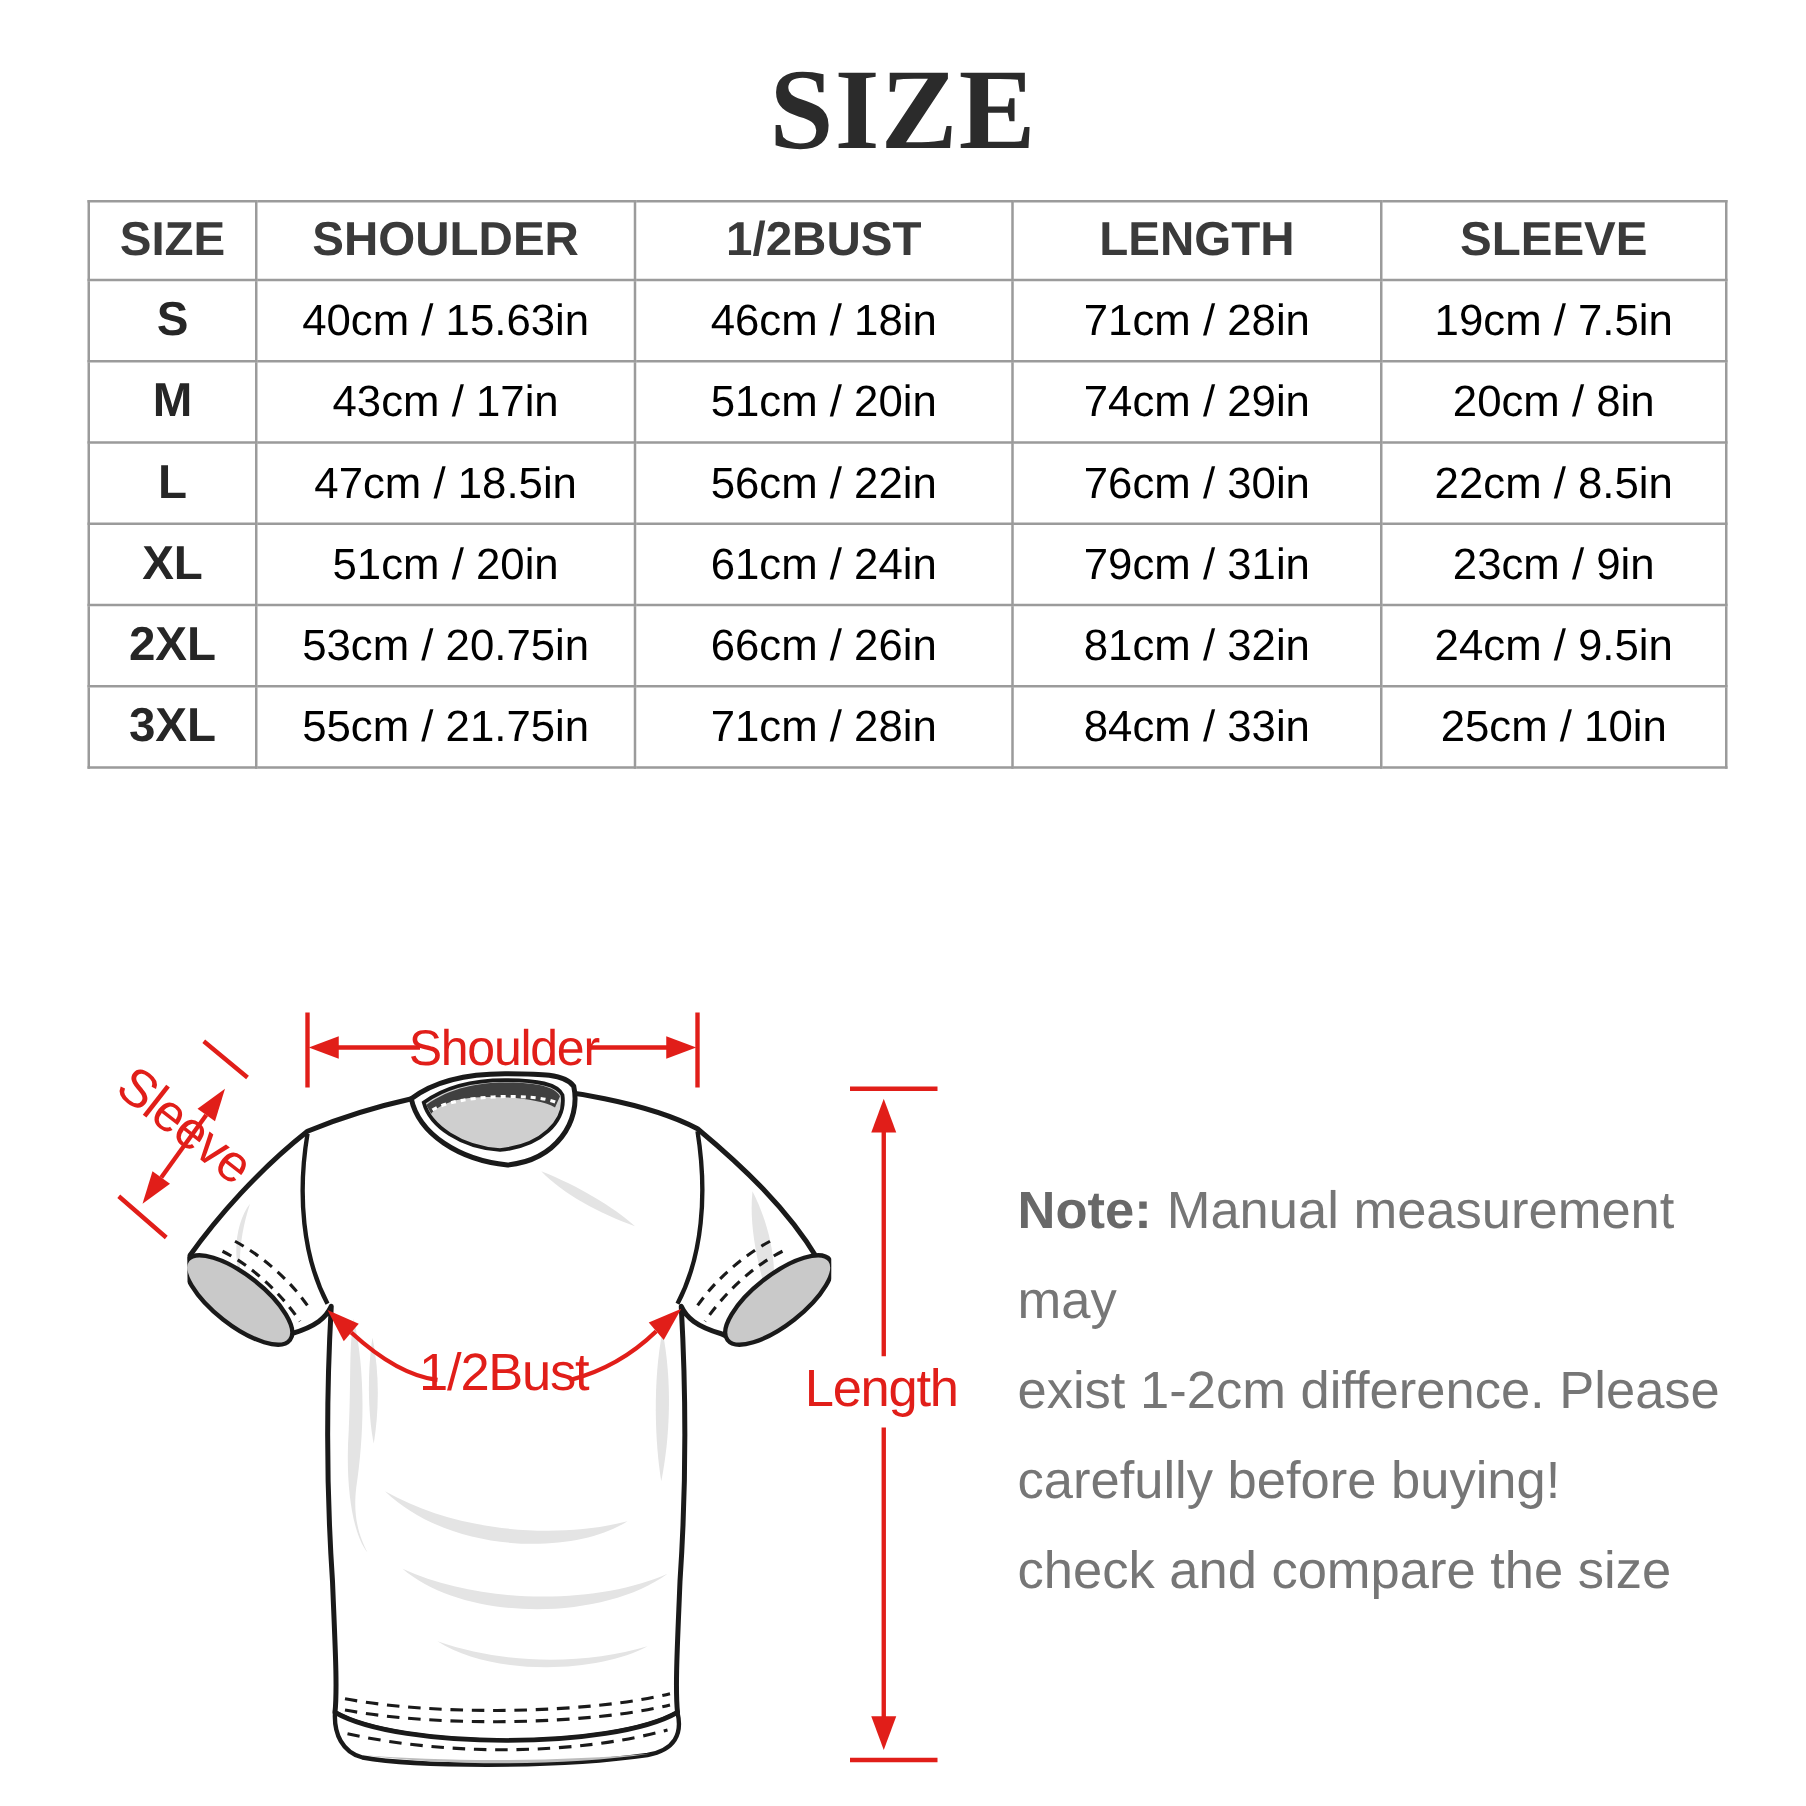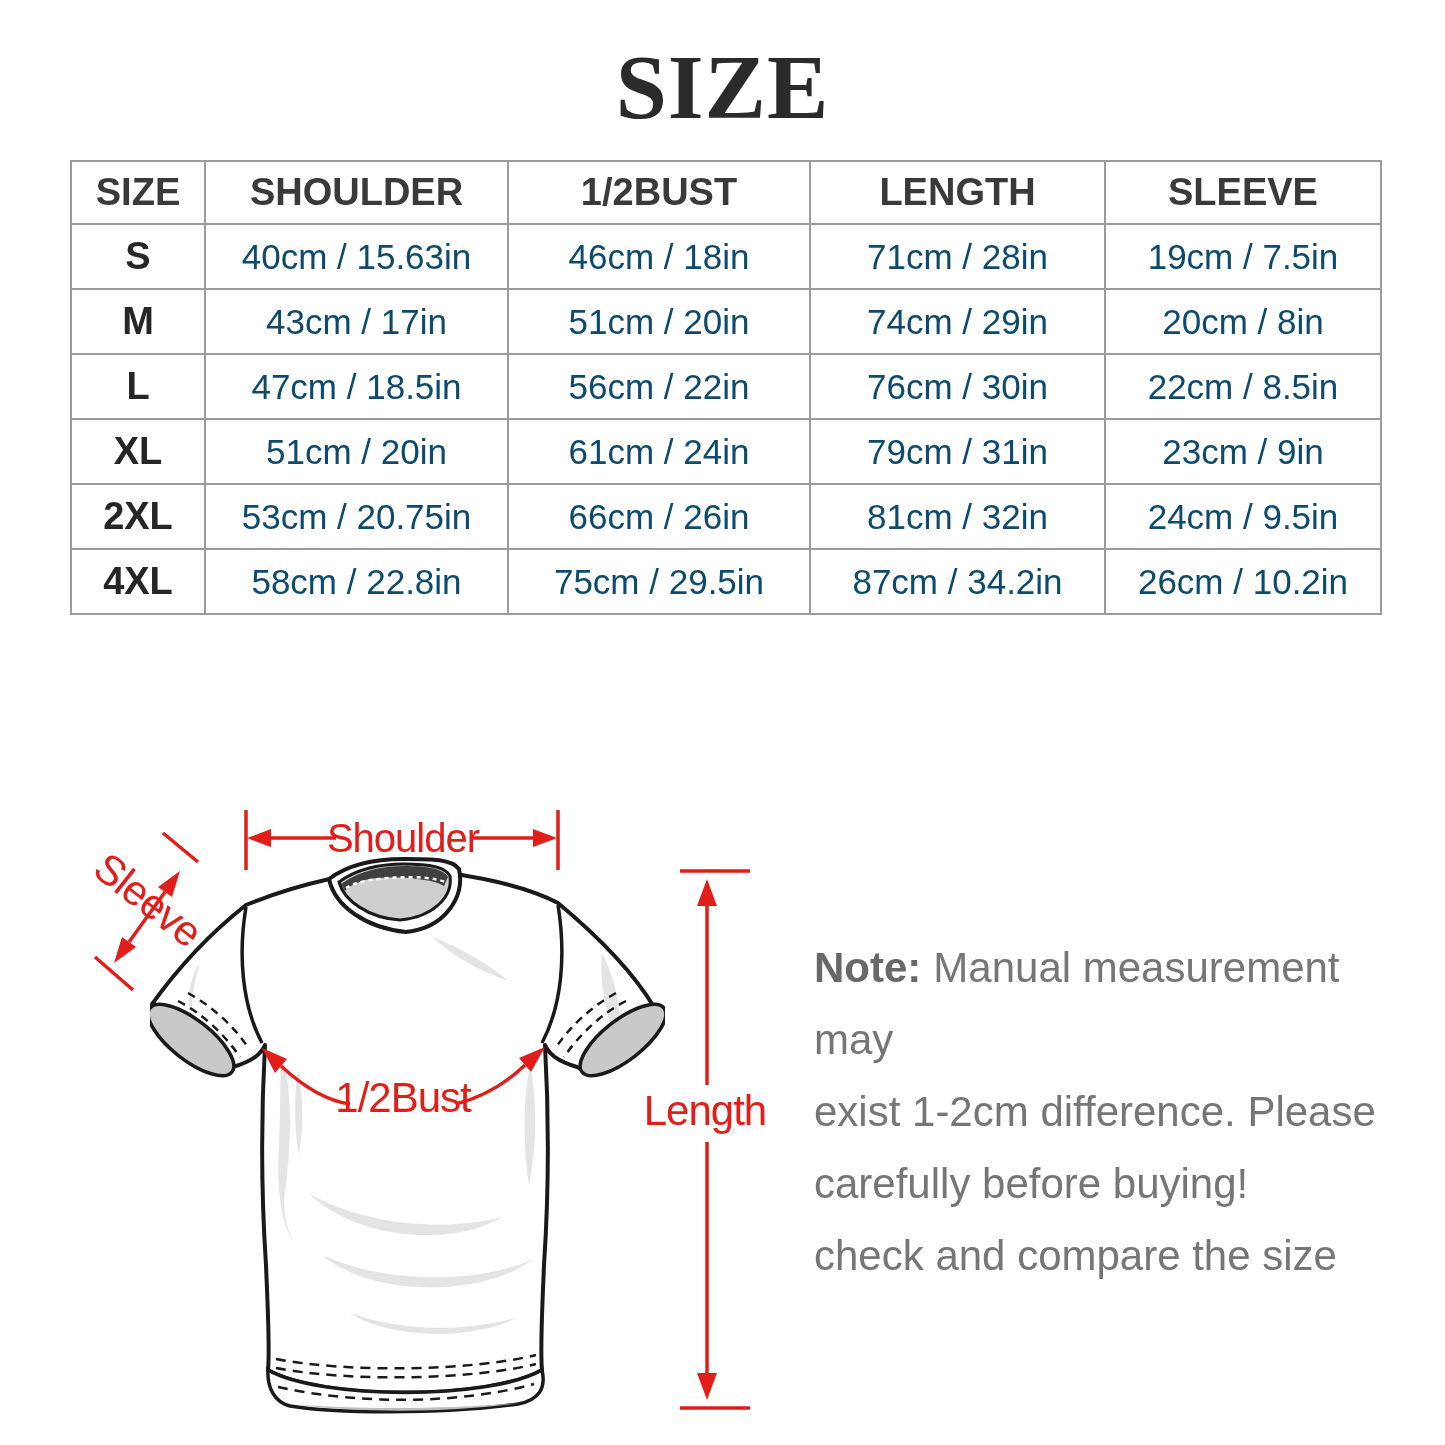--- a/index.html
+++ b/index.html
@@ -18,21 +18,21 @@
   .size-table {
     position:absolute; left:70px; top:160px; width:1310px;
     border-collapse:collapse; table-layout:fixed;
   }
   .size-table th, .size-table td {
     border:2px solid #9b9b9b; text-align:center; vertical-align:middle;
     height:65px; overflow:hidden; white-space:nowrap;
   }
   .size-table th { font-size:38px; font-weight:bold; color:#3a3a3a; height:63px; }
   .size-table td.size-cell { font-size:38px; font-weight:bold; color:#262626; }
-  .size-table td.val-cell  { font-size:35px; font-weight:normal; color:#0c4a6e; }
+  .size-table td.val-cell  { font-size:35px; font-weight:normal; color:#000000; }
 
   .tshirt { position:absolute; left:150px; top:855px; width:515px; height:575px; }
   .annot  { position:absolute; left:0; top:790px; width:1445px; height:655px; color:var(--red); pointer-events:none; }
   .annot text { fill:currentColor; font-family:"Liberation Sans","DejaVu Sans",sans-serif; letter-spacing:-1px; }
   .annot .lbl40 { font-size:40px; }
   .annot .lbl42 { font-size:42px; }
   .annot .stroke { stroke:currentColor; stroke-width:3.5; fill:none; stroke-linecap:butt; }
   .annot .head { fill:currentColor; stroke:none; }
 
   .note { position:absolute; left:814px; top:932px; width:580px; font-size:42px; line-height:72px; color:#767676; }
@@ -92,25 +92,25 @@
         <td class="val-cell">23cm / 9in</td>
       </tr>
       <tr>
         <td class="size-cell">2XL</td>
         <td class="val-cell">53cm / 20.75in</td>
         <td class="val-cell">66cm / 26in</td>
         <td class="val-cell">81cm / 32in</td>
         <td class="val-cell">24cm / 9.5in</td>
       </tr>
       <tr>
-        <td class="size-cell">4XL</td>
-        <td class="val-cell">58cm / 22.8in</td>
-        <td class="val-cell">75cm / 29.5in</td>
-        <td class="val-cell">87cm / 34.2in</td>
-        <td class="val-cell">26cm / 10.2in</td>
+        <td class="size-cell">3XL</td>
+        <td class="val-cell">55cm / 21.75in</td>
+        <td class="val-cell">71cm / 28in</td>
+        <td class="val-cell">84cm / 33in</td>
+        <td class="val-cell">25cm / 10in</td>
       </tr>
     </tbody>
   </table>
 
   <svg class="tshirt" viewBox="0 0 515 575" aria-hidden="true">
 
     <path fill="#ffffff" stroke="#1a1a1a" stroke-width="4" stroke-linejoin="round" d="M 96,50 C 150,28 210,15 252,15 C 300,15 370,28 408,48
          C 444,78 480,112 504,152
          C 484,195 450,225 427,212
          C 407,206 399,199 395,190

